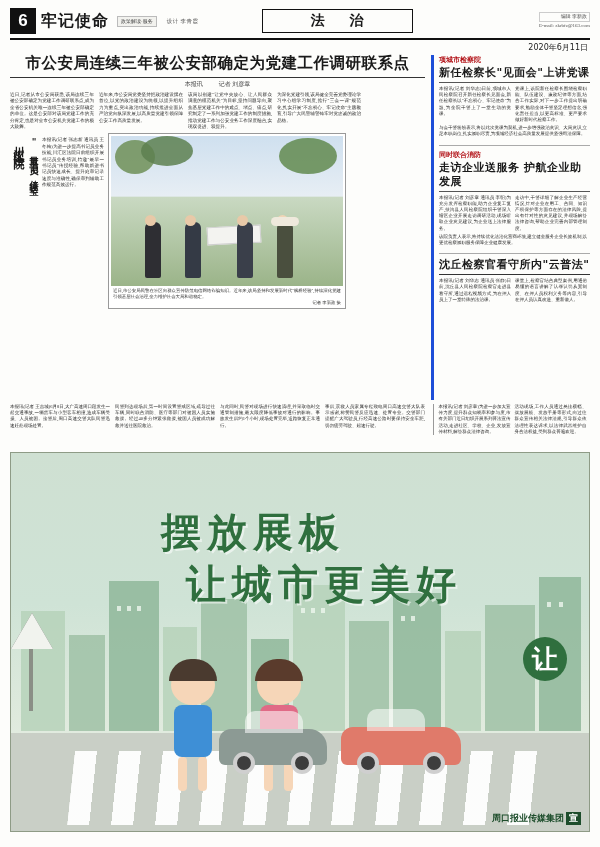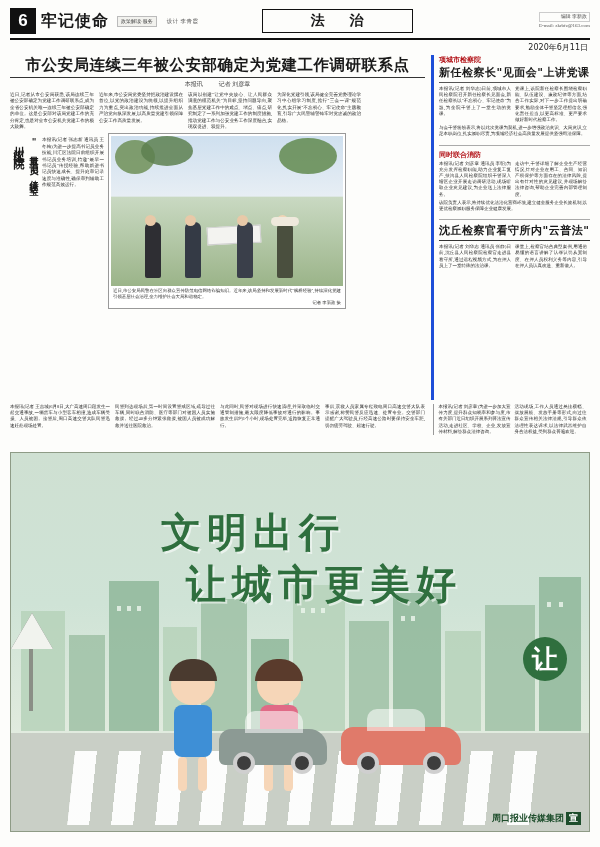--- a/index.html
+++ b/index.html
@@ -81,21 +81,21 @@
   .col-right{width:152px;border-left:3px solid #1d4ed8;padding-left:5px;}
 
   
   .headline-main{
     font-size:15.5px;font-weight:bold;
     letter-spacing:.5px;
     text-align:center;
     line-height:19px;
     border-bottom:1px solid #333;
     padding-bottom:3px;
-    font-family:Liberation Serif, serif;
+    font-family:Liberation Mono, monospace;
   }
   .subhead-row{
     display:flex;justify-content:center;gap:16px;
     font-size:6px;color:#444;margin:2px 0 3px 0;
   }
 
   .lead-cols{
     display:flex;gap:5px;
   }
   .txtcol{
@@ -339,20 +339,21 @@
         </div>
         <div class="rcols" style="margin-top:2px;">
           <div class="rcol" style="width:148px;">与会干警纷纷表示,将以此次党课为契机,进一步增强政治意识、大局意识,立足本职岗位,扎实履职尽责,为项城经济社会高质量发展提供坚强司法保障。</div>
         </div>
       </div>
 
       <div class="hr-thin"></div>
 
       <div class="rblock">
         <div class="kicker">同时联合消防</div>
+        <div class="rhead">走访企业送服务 护航企业助发展</div>
         <div class="rcols">
           <div class="rcol">本报讯(记者 刘彦章 通讯员 李明)为充分发挥检察职能,助力企业复工复产,扶沟县人民检察院组织干警深入辖区企业开展走访调研活动,现场听取企业意见建议,为企业送上法律服务。</div>
           <div class="rcol">走访中,干警详细了解企业生产经营情况,针对企业在用工、合同、知识产权保护等方面存在的法律风险,提出有针对性的意见建议,并现场解答法律咨询,帮助企业完善内部管理制度。</div>
         </div>
         <div class="rcols" style="margin-top:2px;">
           <div class="rcol" style="width:148px;">该院负责人表示,将持续优化法治化营商环境,建立健全服务企业长效机制,以更优检察履职服务保障企业健康发展。</div>
         </div>
       </div>
 
       <div class="hr-thin"></div>
@@ -409,21 +410,21 @@
       <div class="win" style="left:390px;bottom:110px;"></div>
       <div class="win" style="left:400px;bottom:110px;"></div>
       <div class="win" style="left:536px;bottom:124px;"></div>
       <div class="win" style="left:548px;bottom:124px;"></div>
     </div>
 
     <div class="road">
       <div class="zebra"></div>
     </div>
 
-    <div class="poster-title">文明出行</div>
+    <div class="poster-title">摆放展板</div>
     <div class="poster-title2">让城市更美好</div>
 
     <div class="sign-post"></div>
     <div class="sign-tri"></div>
 
     <div class="sign-round">让</div>
 
     <div class="kid" style="left:160px;">
       <div class="k-head">
           <div class="k-hair"></div>

